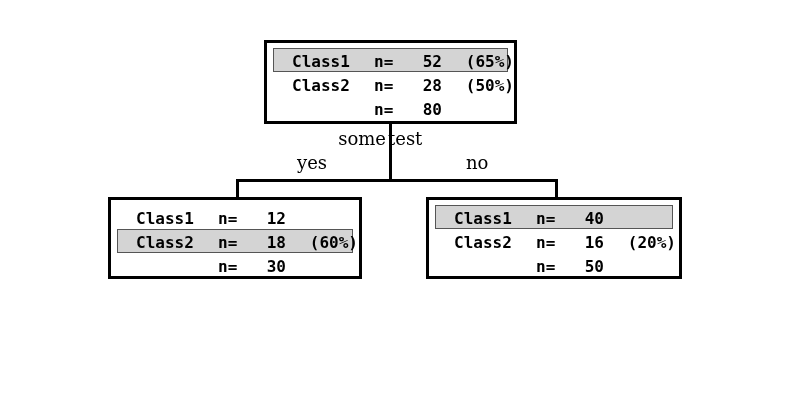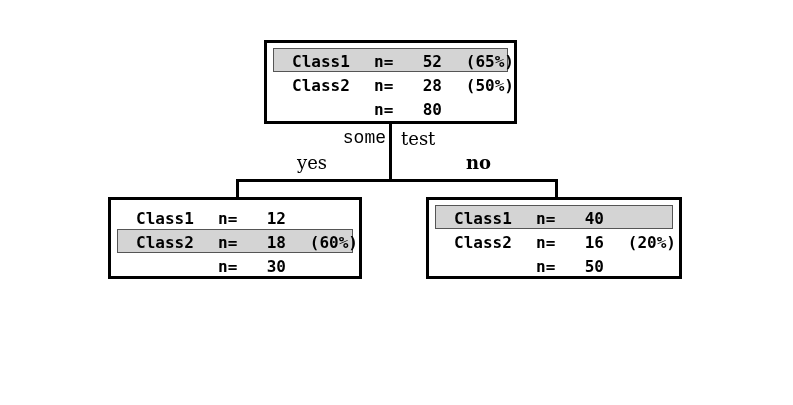--- a/index.html
+++ b/index.html
@@ -115,25 +115,25 @@
   </div>
 
   <div class="edge edge-v" style="left:389px; top:124px; height:58px;"></div>
 
   <div class="edge edge-h" style="left:236px; top:179px; width:322px;"></div>
 
   <div class="edge edge-v" style="left:236px; top:179px; height:19px;"></div>
 
   <div class="edge edge-v" style="left:555px; top:179px; height:19px;"></div>
 
-  <div class="edge-label split-left" style="left:258px; top:128px; width:128px;font-family:Liberation Mono, monospace;">some</div>
-  <div class="edge-label split-right" style="left:401px; top:128px; width:128px;">test</div>
+  <div class="edge-label split-left" style="left:258px; top:128px; width:128px;">some</div>
+  <div class="edge-label split-right" style="left:388px; top:128px; width:128px;">test</div>
 
   <div class="edge-label" style="left:297px; top:152px;">yes</div>
-  <div class="edge-label" style="left:466px; top:152px;font-weight:bold;">no</div>
+  <div class="edge-label" style="left:466px; top:152px;">no</div>
 
   <div class="node" id="left-child-node" style="left:108px; top:197px; width:254px; height:82px;">
 
     <div class="node-row">
       <span class="cell-class">Class1</span>
       <span class="cell-n">n=</span>
       <span class="cell-count">12</span>
     </div>
 
     <div class="node-row highlight">

